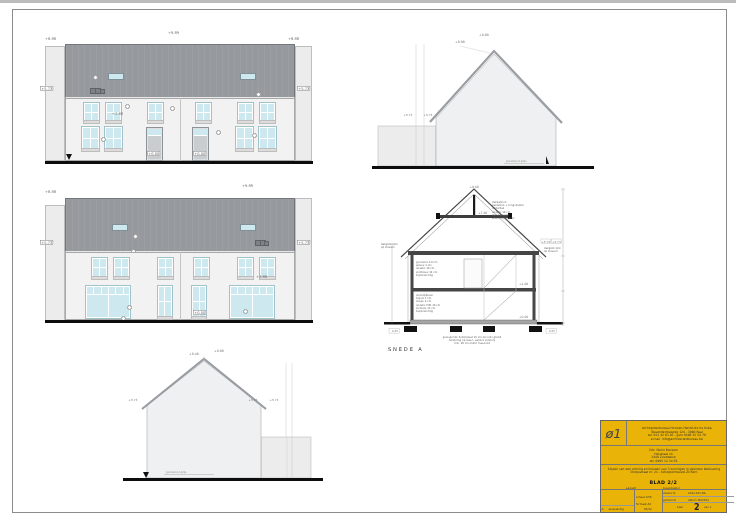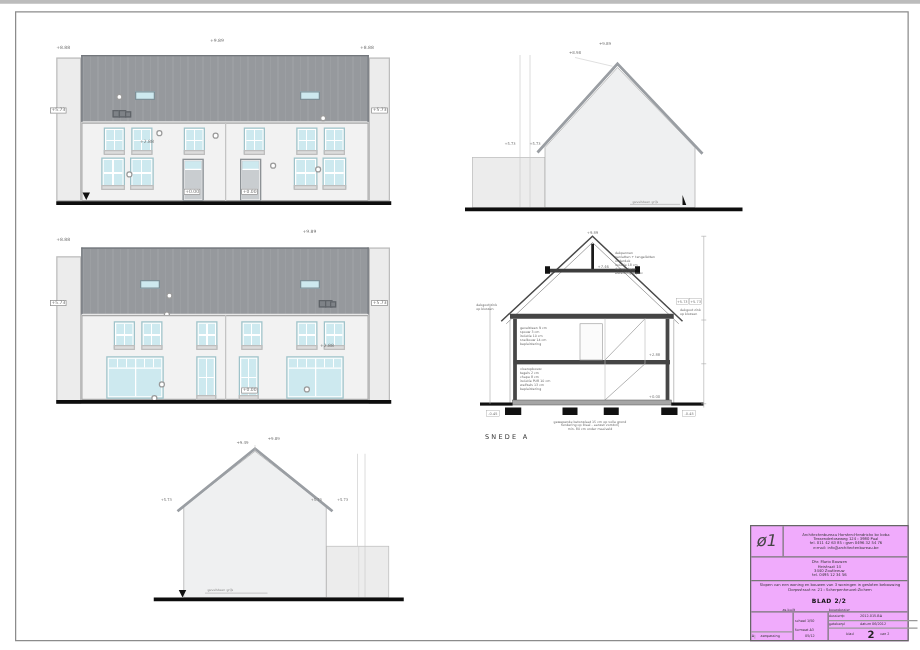--- a/index.html
+++ b/index.html
@@ -28,21 +28,21 @@
        border:1px solid #ffffff;outline:0.6px solid #9fc3ca;box-sizing:border-box;}
   .door{position:absolute;background:#c9cdd0;border:0.8px solid #8d9296;box-sizing:border-box;
         box-shadow:inset 0 0 0 0.6px #f0f0f0;}
   .door::before{content:"";position:absolute;left:1px;right:1px;top:1px;height:6px;background:#cde9ef;border-bottom:0.6px solid #ffffff;}
   .dim{position:absolute;font-size:6px;line-height:1.05;color:#6e6e6e;transform:scale(.6);
        transform-origin:left top;white-space:nowrap;}
   .dimbox{border:0.5px solid #8f8f8f;background:#fff;padding:0 1px;}
   .circ{position:absolute;width:5px;height:5px;border:0.6px solid #9a9a9a;border-radius:50%;background:#fff;box-sizing:border-box;}
   .tri{position:absolute;width:0;height:0;border-left:3.5px solid transparent;border-right:3.5px solid transparent;border-top:6px solid #101010;}
   
-  .tb{position:absolute;border:0.8px solid #666;box-sizing:border-box;background:#f0abfc;display:flex;flex-direction:column;}
+  .tb{position:absolute;border:0.8px solid #666;box-sizing:border-box;background:#eab308;display:flex;flex-direction:column;}
   .tb-row{border-bottom:0.5px solid #777;box-sizing:border-box;position:relative;display:flex;align-items:center;justify-content:center;}
   .micro{font-size:6px;line-height:1.18;transform:scale(.5);transform-origin:50% 50%;
          width:200%;text-align:center;color:#333;white-space:nowrap;}
   .microxs{font-size:6px;line-height:1.1;transform:scale(.45);transform-origin:left center;color:#333;white-space:nowrap;}
   .tb-sheet{font-size:6px;font-weight:bold;transform:scale(.8);color:#111;letter-spacing:.5px;}
   .cellline{border-right:0.5px solid #777;box-sizing:border-box;}
   svg text{font-family:"DejaVu Sans",sans-serif;}
 </style>
 </head>
 <body>

